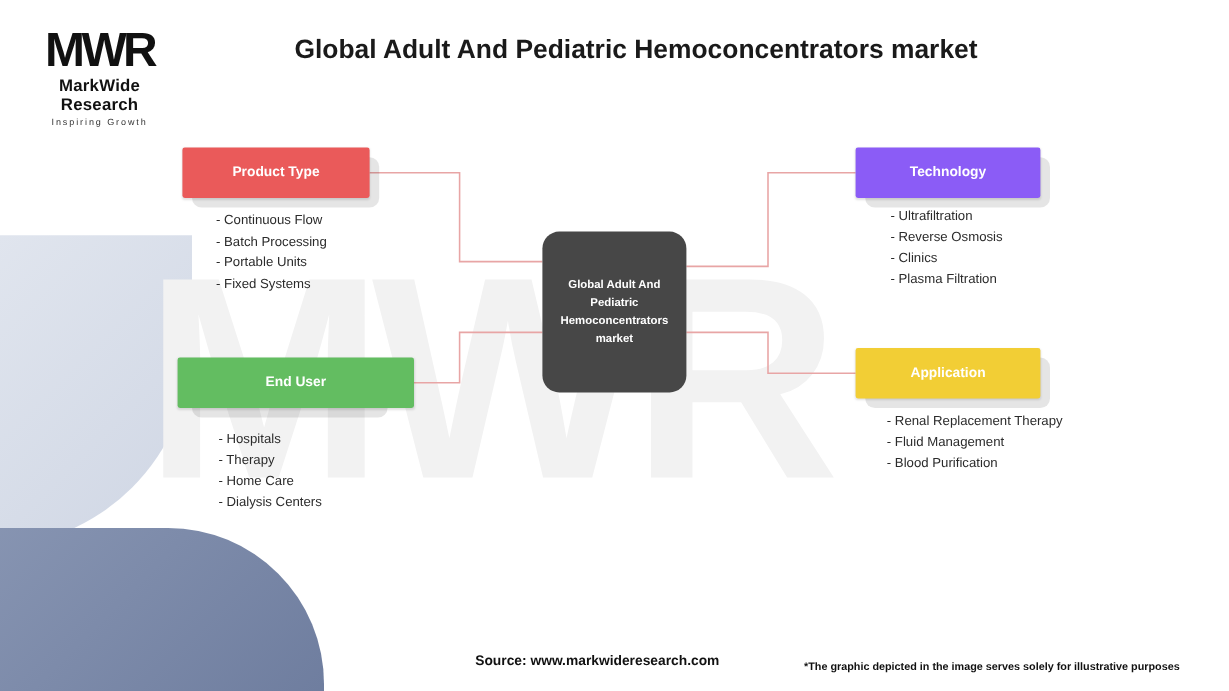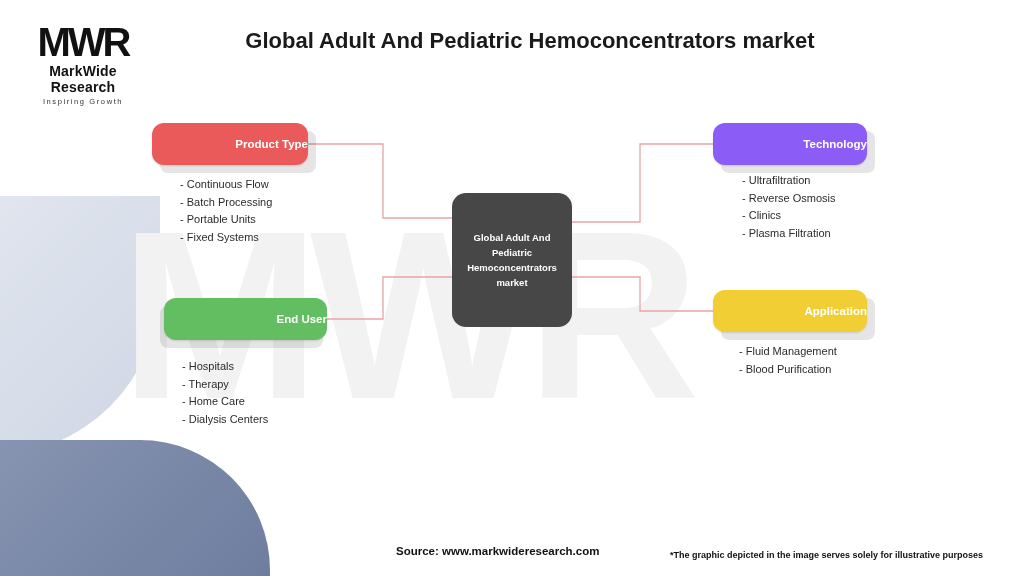--- a/index.html
+++ b/index.html
@@ -86,36 +86,36 @@
     text-align: center;
     font-size: 9.5px; font-weight: bold; line-height: 15px;
     padding: 6px 10px;
     z-index: 4;
   }
 
   
   .pill {
     position: absolute;
     height: 42px;
-    border-radius: 12px;
-    display: flex; align-items: center; justify-content: flex-end;
+    border-radius: 2px;
+    display: flex; align-items: center; justify-content: center;
     color: #fff; font-size: 11.5px; font-weight: bold;
     z-index: 4;
     box-shadow: 0 1px 2px rgba(0,0,0,.12);
   }
   .pill-shadow {
     position: absolute;
     height: 42px; border-radius: 8px;
     background: rgba(0,0,0,0.10);
     z-index: 3;
   }
 
   #pill-product { left: 152px; top: 123px; width: 156px; background: #ea5a5a; }
   #shadow-product { left: 160px; top: 131px; width: 156px; }
-  #pill-enduser  { left: 164px; top: 298px; width: 163px; background: #63bd61; }
+  #pill-enduser  { left: 148px; top: 298px; width: 197px; background: #63bd61; }
   #shadow-enduser { left: 160px; top: 306px; width: 163px; }
   #pill-tech     { left: 713px; top: 123px; width: 154px; background: #8b5cf6; }
   #shadow-tech   { left: 721px; top: 131px; width: 154px; }
   #pill-app      { left: 713px; top: 290px; width: 154px; background: #f2ce35; }
   #shadow-app    { left: 721px; top: 298px; width: 154px; }
 
   .items {
     position: absolute;
     z-index: 4;
     font-size: 11px;
@@ -197,18 +197,19 @@
   <div>- Therapy</div>
   <div>- Home Care</div>
   <div>- Dialysis Centers</div>
 </div>
 
 <div class="pill-shadow" id="shadow-app"></div>
 <div class="pill" id="pill-app">
   <span>Application</span>
 </div>
 <div class="items" id="items-app">
+  <div>- Renal Replacement Therapy</div>
   <div>- Fluid Management</div>
   <div>- Blood Purification</div>
 </div>
 
 <div class="source">Source: www.markwideresearch.com</div>
 <div class="disclaimer">*The graphic depicted in the image serves solely for illustrative purposes</div>
 
 </body></html>

